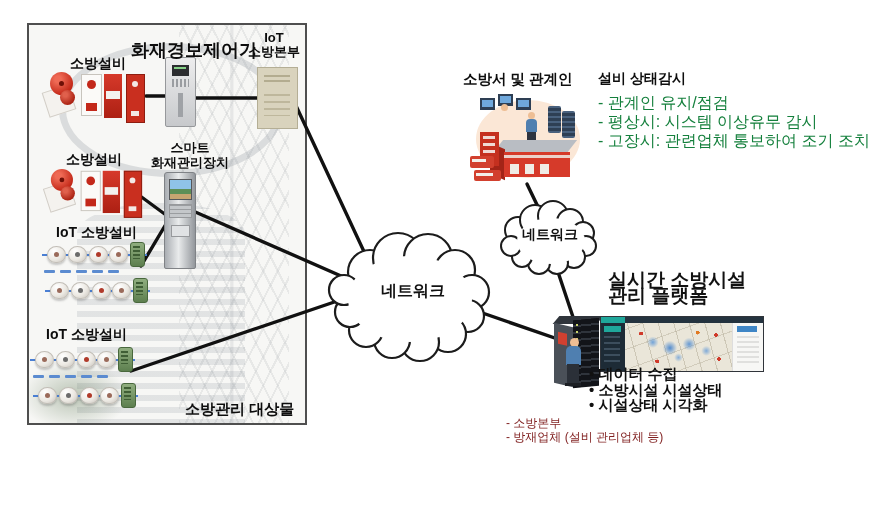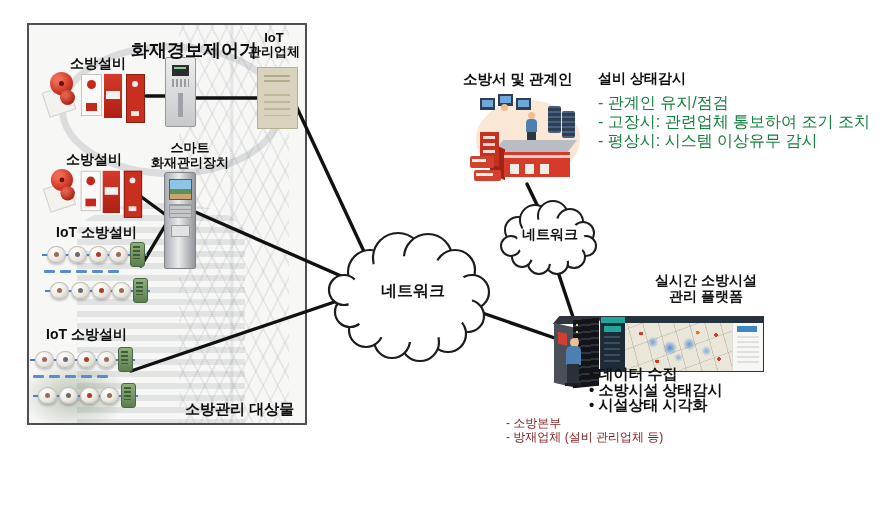--- a/index.html
+++ b/index.html
@@ -146,22 +146,22 @@
   .dash-right{width:30px;background:#f7f7f5;border-left:1px solid #ddd;position:relative;}
   .dash-right::before{content:"";position:absolute;left:4px;top:3px;width:20px;height:6px;background:#3f86c6;}
   .dash-right::after{content:"";position:absolute;left:4px;top:13px;width:22px;height:30px;
     background:repeating-linear-gradient(180deg,#e0e0de 0 2px,transparent 2px 5px),
                repeating-linear-gradient(180deg,transparent 0 1px,transparent 1px 5px);}
   .dash-right i{position:absolute;left:4px;top:13px;width:3px;height:30px;
     background:repeating-linear-gradient(180deg,#d03a2a 0 2px,transparent 2px 5px);}
 
   
   .mon-items{position:absolute;left:598px;top:93px;font-size:16px;line-height:19px;color:#15803d;z-index:4;}
-  .plat-title{position:absolute;left:636px;top:272px;width:140px;text-align:center;
-    font-size:14px;font-weight:bold;line-height:16px;z-index:4;}
+  .plat-title{position:absolute;left:608px;top:272px;width:140px;
+    font-size:19px;font-weight:bold;line-height:16px;z-index:4;}
   .plat-features{position:absolute;left:589px;top:366px;font-size:15px;font-weight:bold;line-height:15.5px;z-index:4;}
   .operators{position:absolute;left:506px;top:417px;font-size:12px;line-height:13.5px;color:#7f1d1d;z-index:4;}
   .caption{position:absolute;left:146px;top:473px;width:600px;text-align:center;
     font-size:20px;font-weight:bold;letter-spacing:.5px;z-index:4;}
   .caption .hl{text-decoration:underline wavy #e8401c;text-decoration-thickness:2px;text-underline-offset:3px;}
 </style>
 </head>
 <body>
 
 <div id="stage">
@@ -219,21 +219,21 @@
     <ellipse cx="551" cy="241" rx="34" ry="23" fill="#ffffff" stroke="none"></ellipse>
   </svg>
 
   <div class="cloud-label" style="left:381px;top:281px;font-size:16px;">네트워크</div>
   <div class="cloud-label" style="left:522px;top:226px;font-size:14px;">네트워크</div>
 
   <div class="lbl" style="left:70px;top:55px;font-size:14px;z-index:5;">소방설비</div>
   <div class="lbl center" style="left:131px;top:38px;width:110px;font-size:18px;z-index:5;">화재경보제어기</div>
   <div class="lbl center" style="left:240px;top:31px;width:68px;font-size:13px;line-height:14px;z-index:5;">
     <div>IoT</div>
-    <div>관리업체</div>
+    <div>소방본부</div>
   </div>
   <div class="lbl" style="left:66px;top:151px;font-size:14px;z-index:5;">소방설비</div>
   <div class="lbl center" style="left:143px;top:141px;width:94px;font-size:13px;line-height:14.5px;z-index:5;">
     <div>스마트</div>
     <div>화재관리장치</div>
   </div>
   <div class="lbl" style="left:56px;top:224px;font-size:14px;z-index:5;">IoT 소방설비</div>
   <div class="lbl" style="left:46px;top:326px;font-size:14px;z-index:5;">IoT 소방설비</div>
   <div class="lbl" style="left:165px;top:400px;font-size:15px;z-index:5;margin-left:20px;">소방관리 대상물</div>
 
@@ -329,22 +329,22 @@
     <div class="st-side"></div>
     <div class="st-front"></div>
     <div class="st-tower"></div>
     <div class="st-truck" style="left:2px;top:68px;width:24px;height:12px;"></div>
     <div class="st-truck" style="left:6px;top:82px;width:27px;height:11px;"></div>
   </div>
 
   <div class="lbl" style="left:598px;top:70px;font-size:14px;z-index:5;">설비 상태감시</div>
   <div class="mon-items">
     <div>- 관계인 유지/점검</div>
+    <div>- 평상시: 시스템 이상유무 감시</div>
     <div>- 고장시: 관련업체 통보하여 조기 조치</div>
-    <div>- 평상시: 시스템 이상유무 감시</div>
   </div>
 
   <div class="plat-title">
     <div>실시간 소방시설</div>
     <div>관리 플랫폼</div>
   </div>
   <div class="server">
     <div class="srv-top"></div>
     <div class="srv-left"></div>
     <div class="srv-right"></div>
@@ -357,21 +357,21 @@
     <div class="dash-body">
       <div class="dash-side"></div>
       <div class="dash-map"></div>
       <div class="dash-right">
           <i></i>
         </div>
     </div>
   </div>
   <div class="plat-features">
     <div>• 데이터 수집</div>
-    <div>• 소방시설 상태감시</div>
+    <div>• 소방시설 시설상태</div>
     <div>• 시설상태 시각화</div>
   </div>
   <div class="operators">
     <div>- 소방본부</div>
     <div>- 방재업체 (설비 관리업체 등)</div>
   </div>
 
 
 </div>
 

